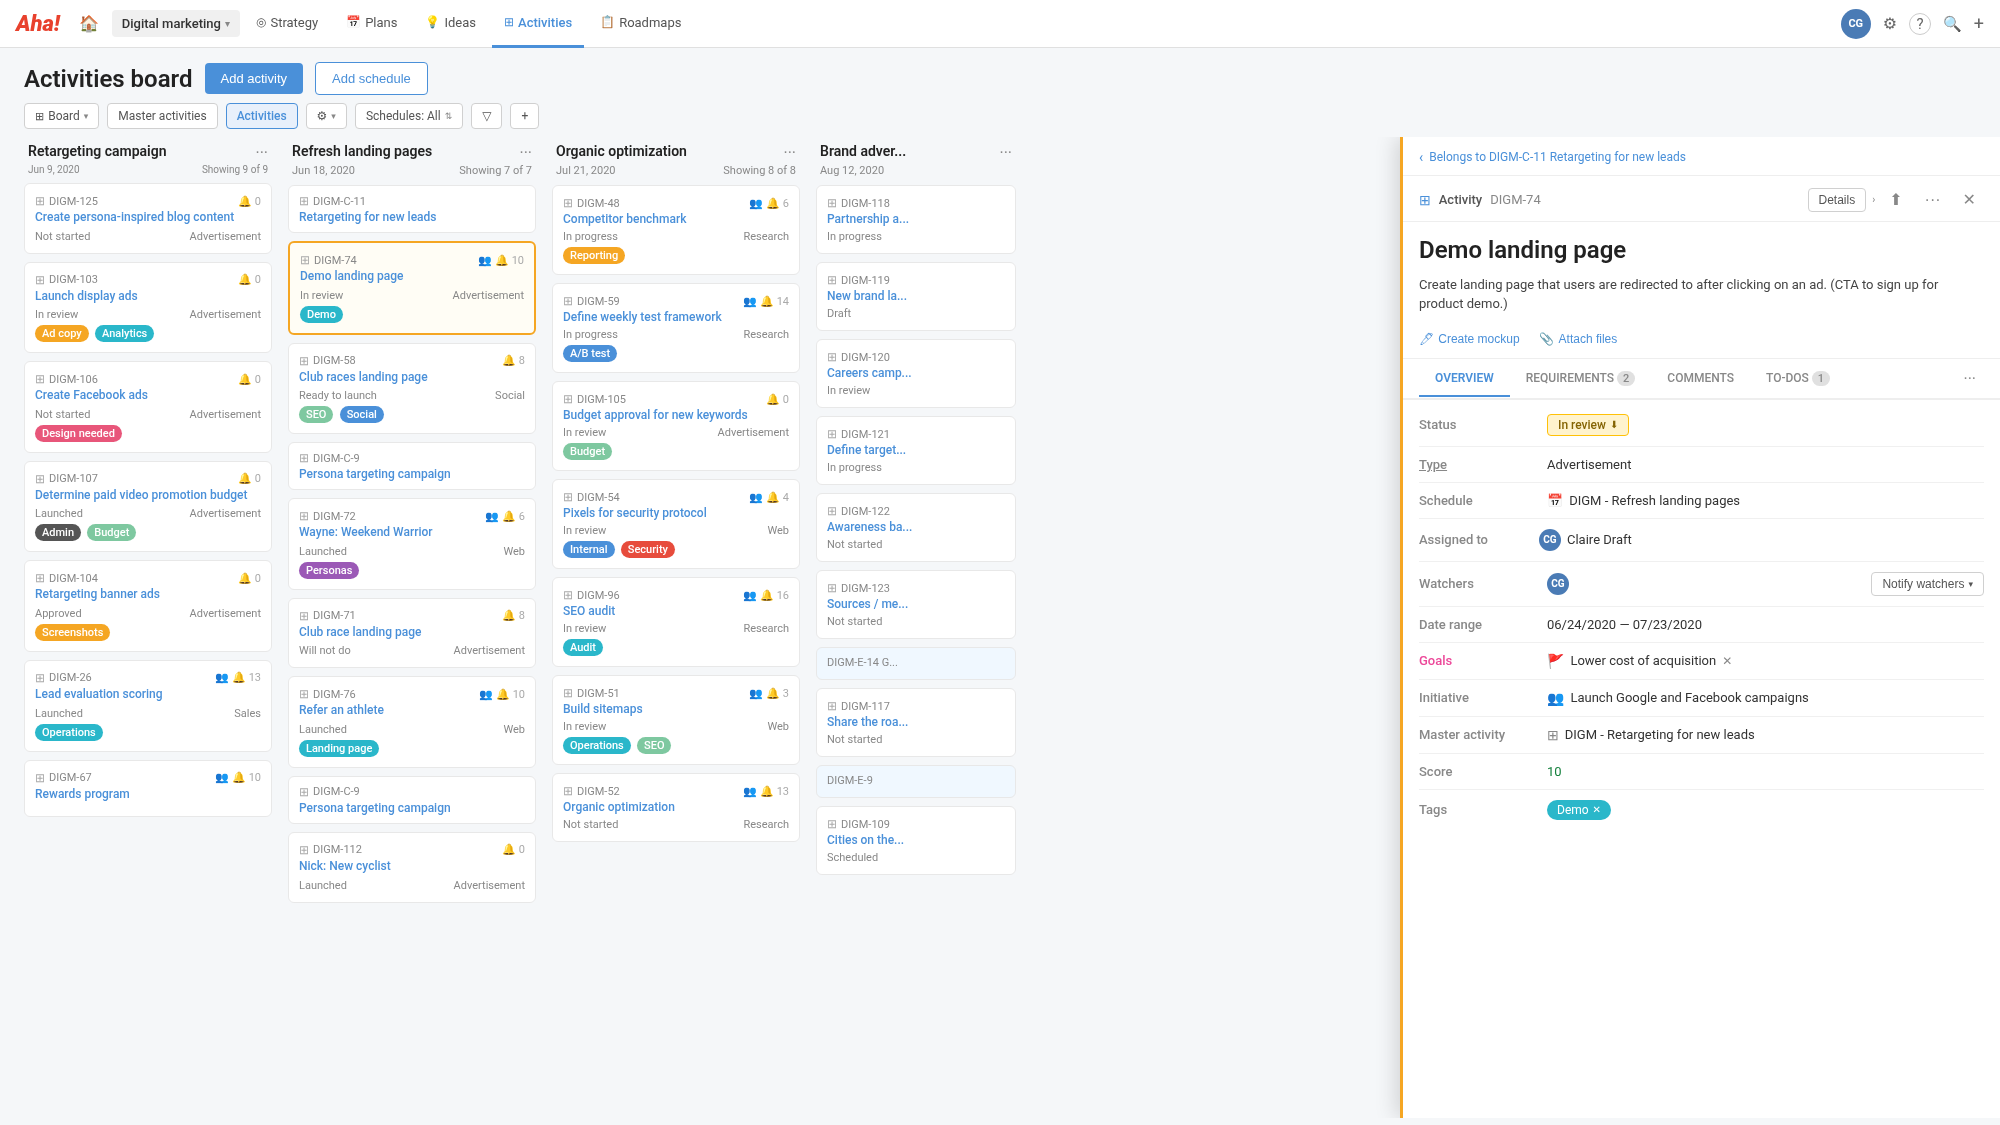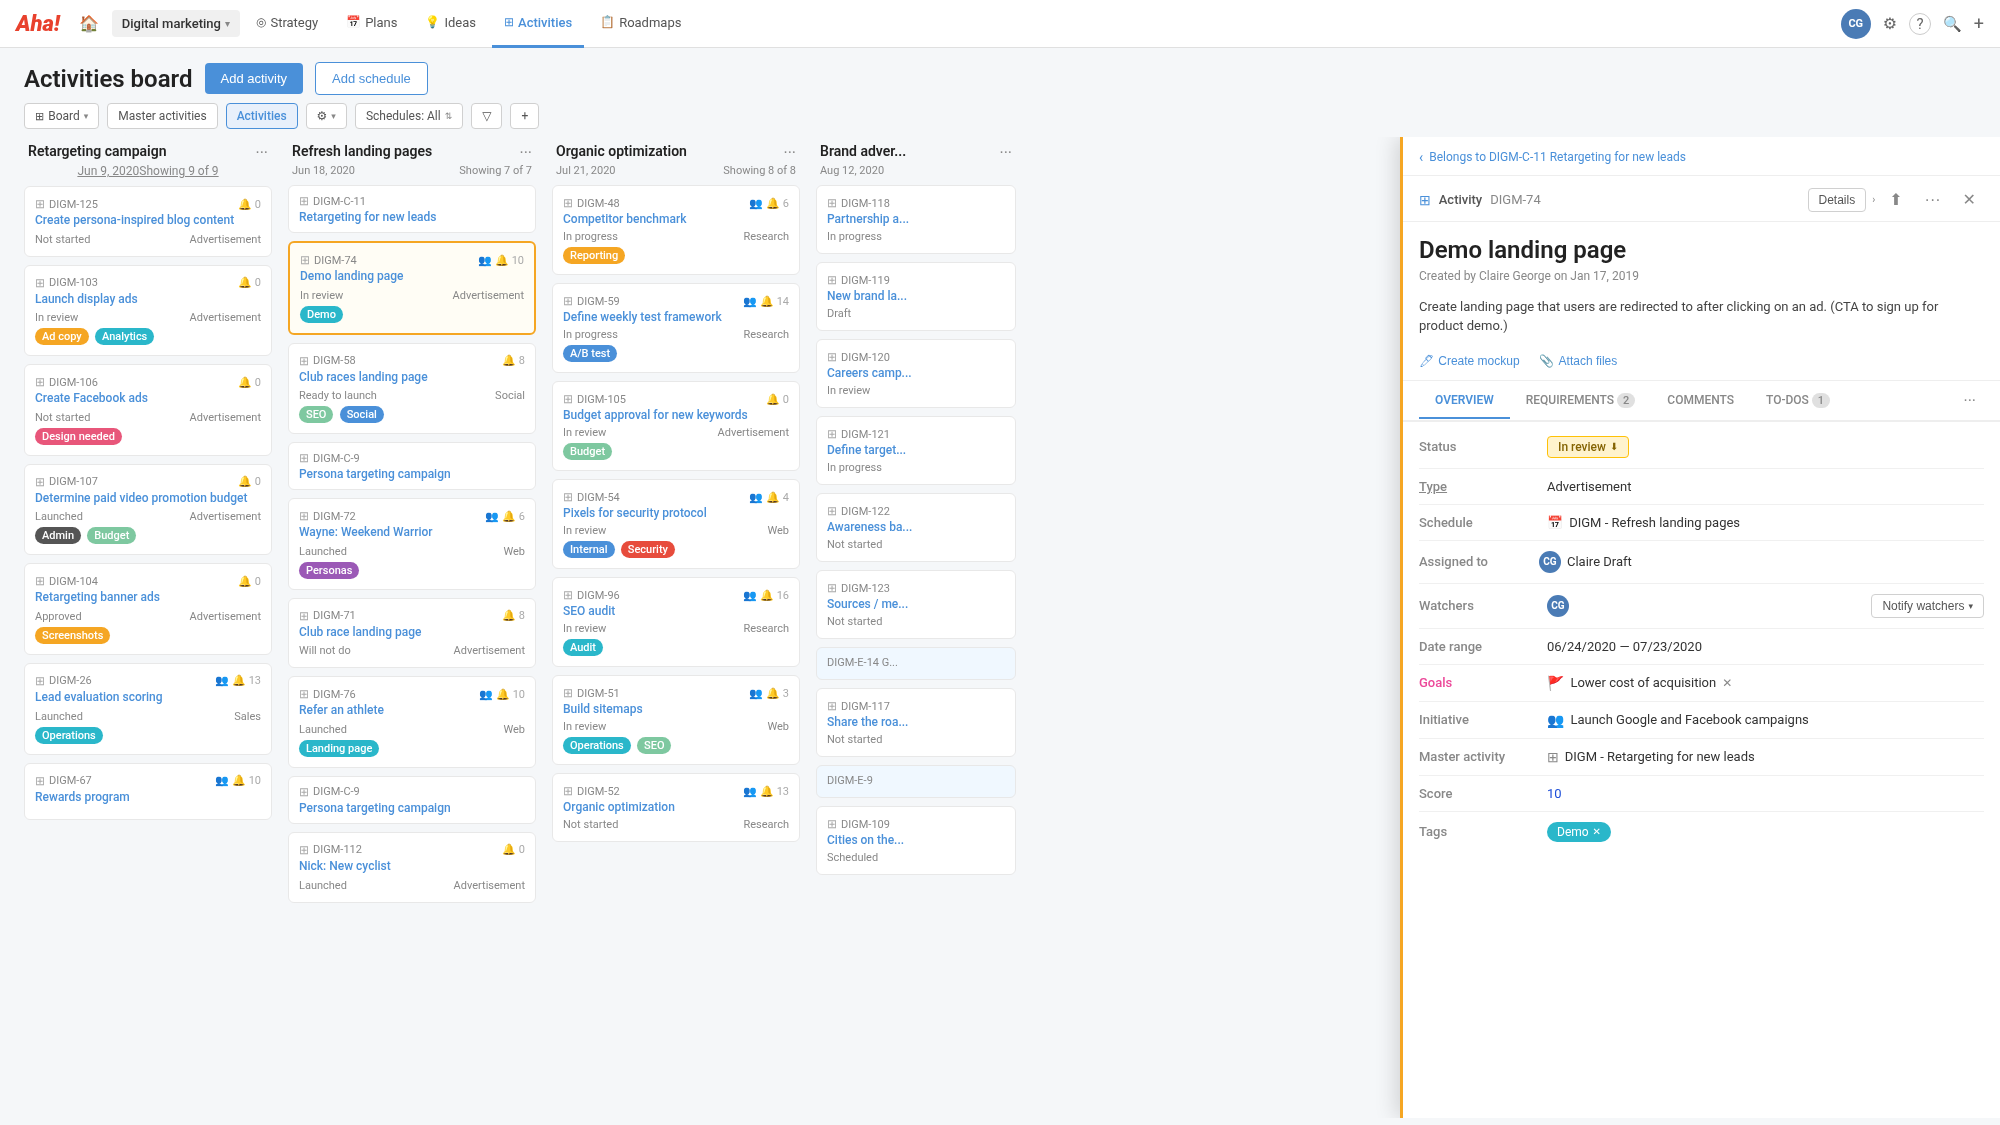--- a/index.html
+++ b/index.html
@@ -79,21 +79,21 @@
 </div>
 
 <div style="display:flex;gap:0;overflow:hidden;padding:0 24px 16px;background:#f5f7f9;height:calc(1125px - 144px);position:relative;">
 
   <div style="width:248px;flex-shrink:0;margin-right:16px;">
     <div style="padding:6px 4px 8px;">
       <div style="display:flex;justify-content:space-between;align-items:flex-start;">
         <span style="font-size:14px;font-weight:600;color:#222;">Retargeting campaign</span>
         <span style="color:#888;cursor:pointer;font-size:16px;">···</span>
       </div>
-      <div style="display:flex;justify-content:center;font-size:12px;color:#888;margin-top:2px;text-decoration:underline;">
+      <div style="display:flex;justify-content:space-between;font-size:10px;color:#888;margin-top:2px;">
         <span>Jun 9, 2020</span>
         <span>Showing 9 of 9</span>
       </div>
     </div>
     <div style="display:flex;flex-direction:column;gap:8px;overflow-y:auto;max-height:860px;">
 
       <div style="background:white;border-radius:6px;padding:10px;border:1px solid #e8e8e8;cursor:pointer;">
         <div style="display:flex;justify-content:space-between;align-items:center;margin-bottom:2px;">
           <span style="font-size:11px;color:#888;display:flex;align-items:center;gap:4px;"><span style="font-size:12px;color:#aaa;">⊞</span> DIGM-125</span>
           <span style="font-size:11px;color:#aaa;">🔔 0</span>
@@ -495,21 +495,20 @@
         <button style="padding:4px 10px;border:1px solid #d0d0d0;border-radius:4px;background:white;font-size:12px;cursor:pointer;color:#555;display:flex;align-items:center;gap:4px;">Details</button>
         <span style="font-size:10px;color:#888;">›</span>
         <button style="padding:4px 8px;border:none;background:none;font-size:16px;cursor:pointer;color:#888;">⬆</button>
         <button style="padding:4px 8px;border:none;background:none;font-size:16px;cursor:pointer;color:#888;">···</button>
         <button style="padding:4px 8px;border:none;background:none;font-size:16px;cursor:pointer;color:#888;">✕</button>
       </div>
     </div>
 
     <h2 style="font-size:24px;font-weight:600;padding:14px 16px 4px;color:#222;line-height:1.2;">Demo landing page</h2>
 
-    <p style="font-size:12px;color:#888;padding:0 16px 8px;">Created by Claire George on Jan 17, 2019</p>
 
     <p style="font-size:13px;color:#444;padding:6px 16px 12px;line-height:1.5;">Create landing page that users are redirected to after clicking on an ad. (CTA to sign up for product demo.)</p>
 
     <div style="display:flex;align-items:center;gap:20px;padding:6px 16px 12px;border-bottom:1px solid #eee;">
       <button style="display:flex;align-items:center;gap:4px;font-size:12px;color:#4a90d9;cursor:pointer;background:none;border:none;">
         <span style="font-size:12px;">🖊</span>
         <span>Create mockup</span>
       </button>
       <button style="display:flex;align-items:center;gap:4px;font-size:12px;color:#4a90d9;cursor:pointer;background:none;border:none;">
         <span style="font-size:12px;">📎</span>
@@ -600,21 +599,21 @@
       <div style="display:flex;align-items:center;padding:10px 0;border-bottom:1px solid #f0f0f0;gap:8px;">
         <span style="width:120px;flex-shrink:0;font-size:13px;color:#888;font-weight:500;">Master activity</span>
         <div style="display:flex;align-items:center;gap:6px;">
           <span style="font-size:14px;color:#888;">⊞</span>
           <span style="font-size:13px;color:#333;">DIGM - Retargeting for new leads</span>
         </div>
       </div>
 
       <div style="display:flex;align-items:center;padding:10px 0;border-bottom:1px solid #f0f0f0;gap:8px;">
         <span style="width:120px;flex-shrink:0;font-size:13px;color:#888;font-weight:500;">Score</span>
-        <span style="font-size:13px;color:#1d4ed8;">10</span>
+        <span style="font-size:13px;color:#15803d;">10</span>
       </div>
 
       <div style="display:flex;align-items:center;padding:10px 0;gap:8px;">
         <span style="width:120px;flex-shrink:0;font-size:13px;color:#888;font-weight:500;">Tags</span>
         <div style="display:flex;align-items:center;gap:6px;flex-wrap:wrap;">
           <div style="background:#2ab7ca;color:white;padding:3px 10px;border-radius:12px;font-size:12px;display:flex;align-items:center;gap:4px;cursor:pointer;">
             <span>Demo</span>
             <span style="cursor:pointer;font-size:10px;">✕</span>
           </div>
         </div>

